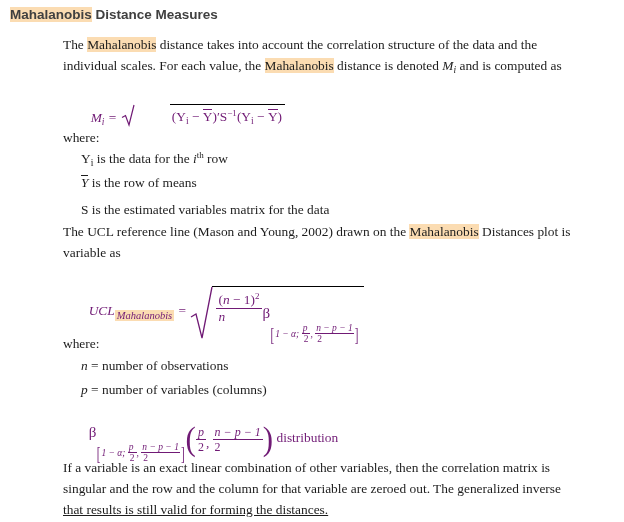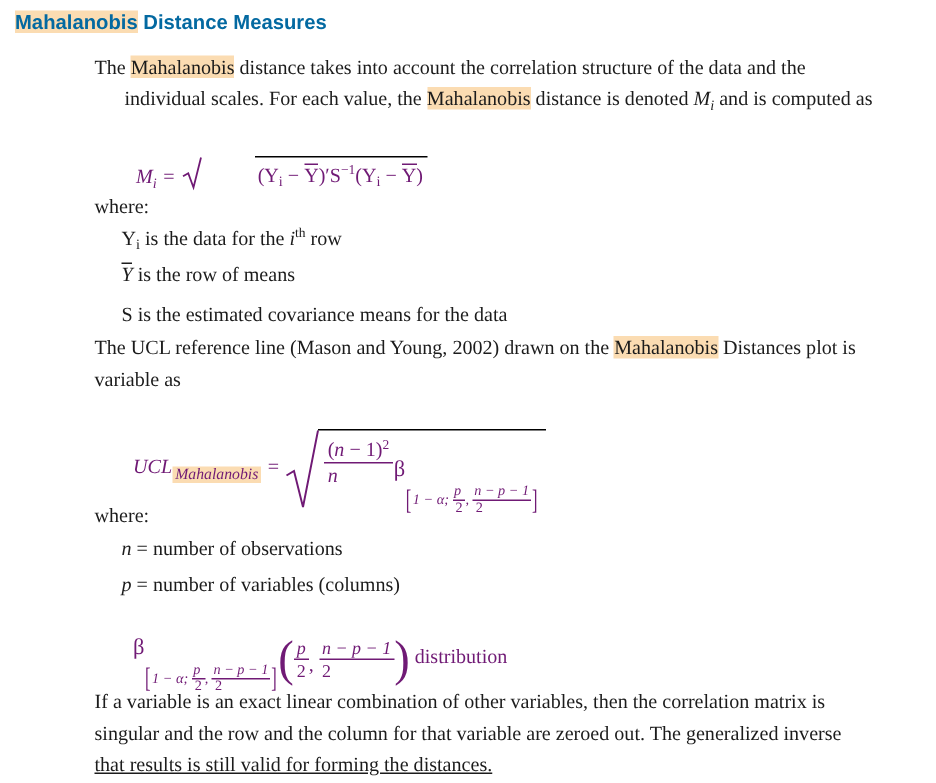--- a/index.html
+++ b/index.html
@@ -9,21 +9,21 @@
     background:var(--bg);
     color:var(--fg);
     font-family:"Liberation Serif","DejaVu Serif",serif;
     font-size:13.4px;
     position:relative;
     overflow:hidden;
   }
   .abs{position:absolute;white-space:pre;}
   .title{
     font-family:"Liberation Sans","DejaVu Sans",sans-serif;
-    font-weight:700;font-size:13.5px;color:#0369a1;
+    font-weight:700;font-size:13.5px;color:#404040;
   }
   .hl{background:var(--hl);}
   .bodytext{line-height:16px;}
   i{font-style:italic;}
   sub{font-size:9.5px;vertical-align:-3px;line-height:0;}
   sup{font-size:9px;vertical-align:5px;line-height:0;}
   .formula{color:#701a75;}
   .frow{display:inline-flex;align-items:flex-start;white-space:pre;}
   .eq{padding:0 1px;}
   .sqrt{display:inline-flex;align-items:flex-start;}
@@ -54,38 +54,38 @@
   .small .num{font-size:12px;line-height:14px;}
   .small .den{font-size:12px;line-height:14px;}
   .argsep{align-self:center;margin-top:8px;}
 </style>
 </head>
 <body>
 
 <div class="abs title" style="left:10px;top:7px;"><span class="hl">Mahalanobis</span><span> Distance Measures</span></div>
 
 <div class="abs bodytext" style="left:63px;top:37px;"><span>The </span><span class="hl">Mahalanobis</span><span> distance takes into account the correlation structure of the data and the</span></div>
-<div class="abs bodytext" style="left:63px;top:58px;margin-left:20px;"><span>individual scales. For each value, the </span><span class="hl">Mahalanobis</span><span> distance is denoted </span><i>M</i><sub style="font-style:italic;">i</sub><span> and is computed as</span></div>
+<div class="abs bodytext" style="left:63px;top:58px;"><span>individual scales. For each value, the </span><span class="hl">Mahalanobis</span><span> distance is denoted </span><i>M</i><sub style="font-style:italic;">i</sub><span> and is computed as</span></div>
 
 <div class="abs formula" style="left:84px;top:88px;">
   <span class="frow">
     <span class="flhs"><i>M</i><sub style="font-style:italic;">i</sub><span class="eq"> = </span></span>
     <span class="sqrt">
       <svg class="radsvg" width="14" height="23" viewBox="0 0 14 23">
           <polyline points="1,13.5 4.5,11.5 8,21 13,1" fill="none" stroke="currentColor" stroke-width="1.2"></polyline>
         </svg>
       <span class="s1c"><span>(Y</span><sub>i</sub><span> − </span><span class="ybar">Y</span><span>)′S</span><sup>−1</sup><span>(Y</span><sub>i</sub><span> − </span><span class="ybar">Y</span><span>)</span></span>
     </span>
   </span>
 </div>
 
 <div class="abs bodytext" style="left:63px;top:130px;">where:</div>
 <div class="abs bodytext" style="left:81px;top:151px;"><span>Y</span><sub>i</sub><span> is the data for the </span><i>i</i><sup>th</sup><span> row</span></div>
 <div class="abs bodytext" style="left:81px;top:175px;"><span class="ybar" style="font-style:italic;">Y</span><span> is the row of means</span></div>
-<div class="abs bodytext" style="left:81px;top:202px;">S is the estimated covariance means for the data</div>
+<div class="abs bodytext" style="left:81px;top:202px;">S is the estimated variables matrix for the data</div>
 
 <div class="abs bodytext" style="left:63px;top:224px;"><span>The UCL reference line (Mason and Young, 2002) drawn on the </span><span class="hl">Mahalanobis</span><span> Distances plot is</span></div>
 <div class="abs bodytext" style="left:63px;top:245px;">variable as</div>
 
 <div class="abs formula" style="left:82px;top:270px;">
   <span class="frow">
     <span class="f2lhs"><i>UCL</i><sub class="hl f2sub">Mahalanobis</sub><span class="eq"> = </span></span>
     <span class="sqrt">
       <svg class="radsvg" width="23" height="54" viewBox="0 0 23 54">
           <polyline points="1,31 6,28 12,52 22,1" fill="none" stroke="currentColor" stroke-width="1.3"></polyline>

